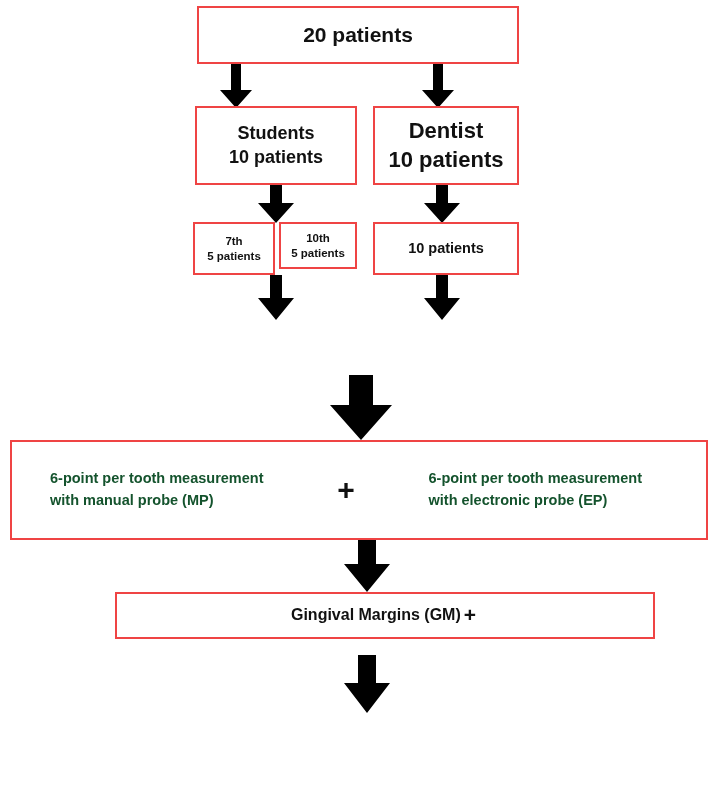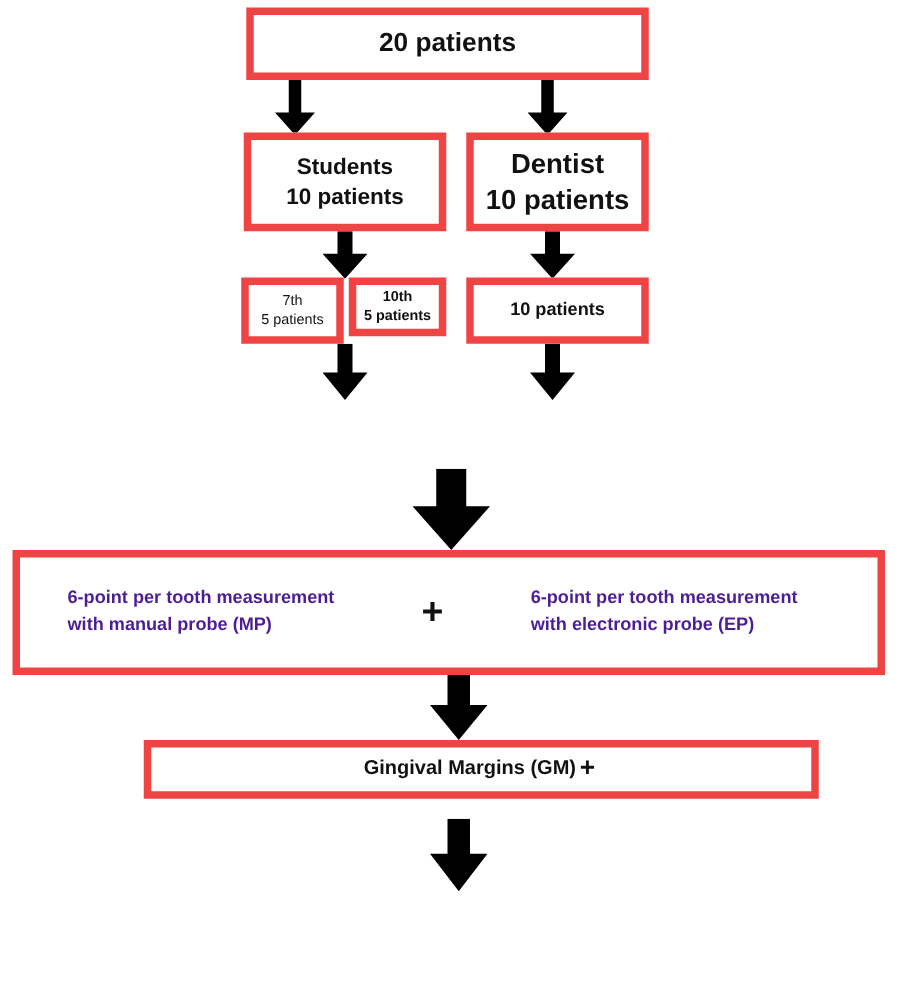--- a/index.html
+++ b/index.html
@@ -16,34 +16,34 @@
     position: relative;
     width: 718px;
     height: 787px;
     background: #ffffff;
     overflow: hidden;
   }
   .box {
     position: absolute;
     box-sizing: border-box;
     background: #ffffff;
-    border: 6px solid #ef4444;
+    border: 2px solid #ef4444;
     display: flex;
     align-items: center;
     justify-content: center;
     text-align: center;
     color: #111111;
     line-height: 1.28;
   }
 
   
   #box-top        { left: 197px; top: 6px;   width: 322px; height: 58px;  font-size: 21px; font-weight: bold; }
   #box-students   { left: 195px; top: 106px; width: 162px; height: 79px;  font-size: 18px; font-weight: bold; }
   #box-dentist    { left: 373px; top: 106px; width: 146px; height: 79px;  font-size: 22px; font-weight: bold; }
-  #box-7th        { left: 193px; top: 222px; width: 82px;  height: 53px;  font-size: 11.5px; font-weight: normal; }
+  #box-7th        { left: 193px; top: 222px; width: 82px;  height: 53px;  font-size: 11.5px; font-weight: bold; }
   #box-10th       { left: 279px; top: 222px; width: 78px;  height: 47px;  font-size: 11.5px; font-weight: bold; }
   #box-dentist-10 { left: 373px; top: 222px; width: 146px; height: 53px;  font-size: 14.5px; font-weight: bold; }
   #box-sites      { left: 195px; top: 320px; width: 324px; height: 55px;  font-size: 21px; font-weight: bold; }
   #box-measure    { left: 10px;  top: 440px; width: 698px; height: 100px; }
   #box-gmppd      { left: 115px; top: 592px; width: 540px; height: 47px;  font-size: 16px; font-weight: bold; }
   #box-stats      { left: 195px; top: 715px; width: 324px; height: 67px;  font-size: 16px; }
 
   
   .measure-inner {
     display: flex;
@@ -52,21 +52,21 @@
     width: 100%;
     padding: 0 24px;
     box-sizing: border-box;
   }
   .measure-col {
     font-size: 14.5px;
     font-weight: bold;
     line-height: 1.5;
     text-align: left;
     white-space: pre-line;
-    color: #4c1d95;
+    color: #14532d;
     flex: 0 0 auto;
   }
   .measure-col.left  { margin-left: 14px; }
   .measure-col.right { margin-right: 40px; }
   .measure-plus {
     font-size: 30px;
     font-weight: bold;
     line-height: 1;
     color: #111111;
     padding: 0 10px;

